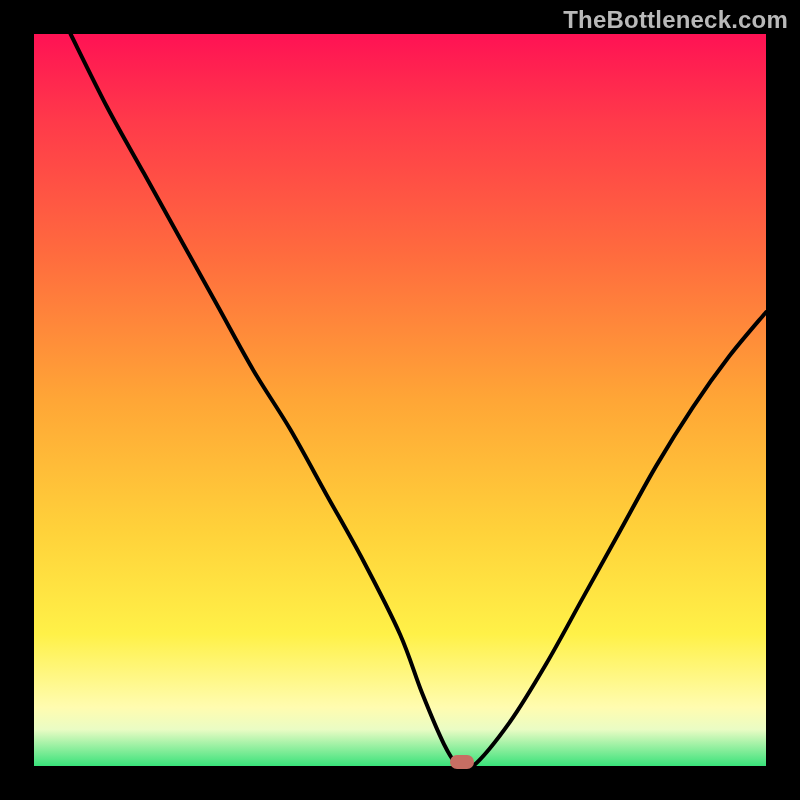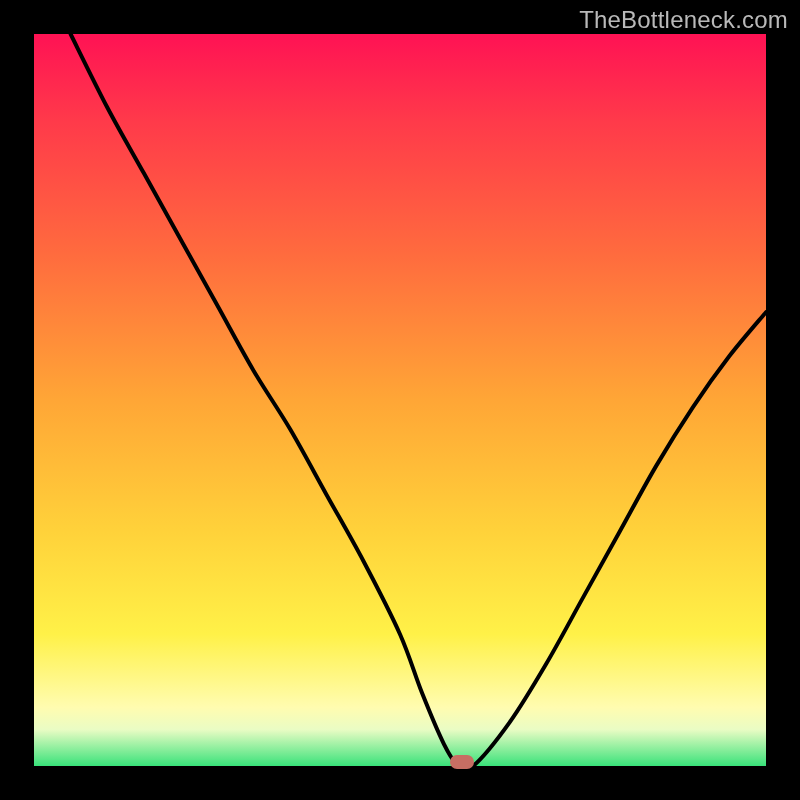--- a/index.html
+++ b/index.html
@@ -38,21 +38,21 @@
       #eafcc4 95%,
       #39e27a 100%
     );
   }
   .watermark {
     position: absolute;
     top: 6px;
     right: 12px;
     color: #b9b9b9;
     font-size: 24px;
-    font-weight: 400;
+    font-weight: 700;
     letter-spacing: 0.2px;
     user-select: none;
   }
   svg.curve {
     position: absolute;
     left: 0;
     top: 0;
     width: 732px;
     height: 732px;
   }

